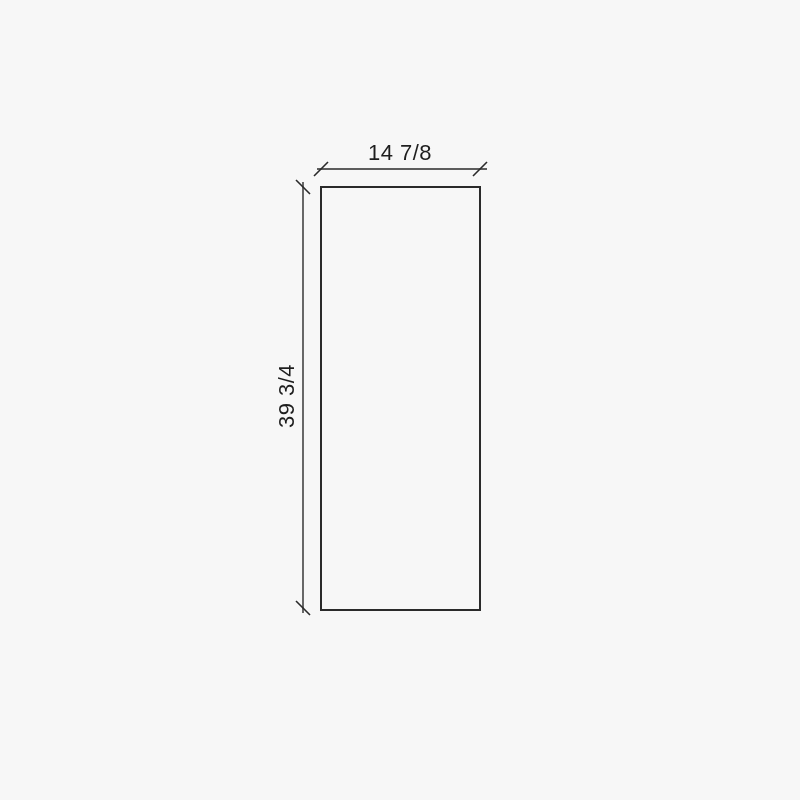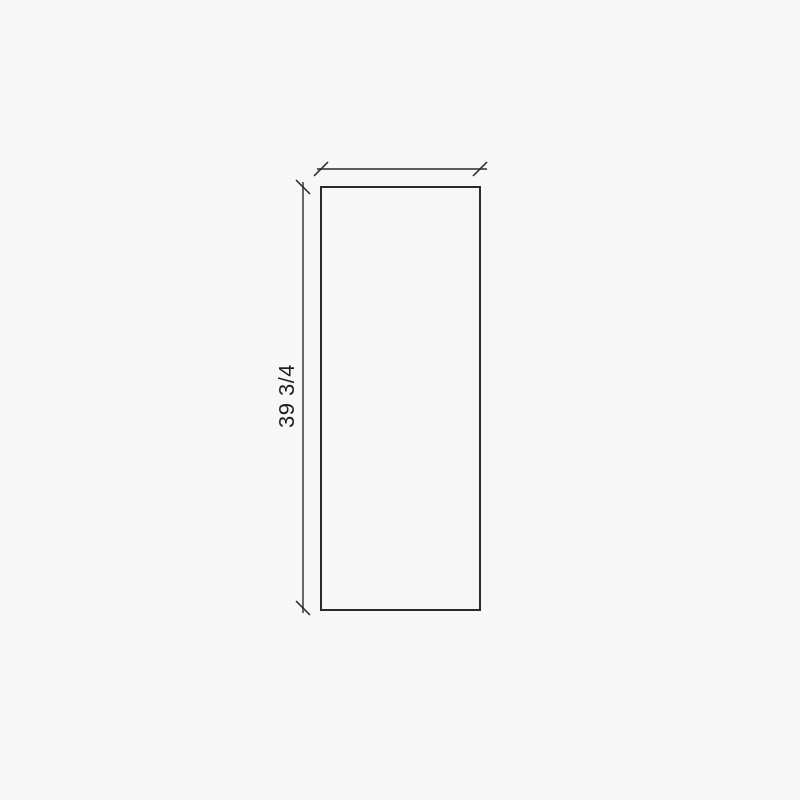--- a/index.html
+++ b/index.html
@@ -56,16 +56,17 @@
 
     <line x1="317" y1="169" x2="487" y2="169" stroke="#2a2a2a" stroke-width="1.4"></line>
     <line x1="314" y1="176" x2="328" y2="162" stroke="#2a2a2a" stroke-width="1.6"></line>
     <line x1="473" y1="176" x2="487" y2="162" stroke="#2a2a2a" stroke-width="1.6"></line>
 
     <line x1="303" y1="182" x2="303" y2="613" stroke="#2a2a2a" stroke-width="1.4"></line>
     <line x1="296" y1="180" x2="310" y2="194" stroke="#2a2a2a" stroke-width="1.6"></line>
     <line x1="296" y1="601" x2="310" y2="615" stroke="#2a2a2a" stroke-width="1.6"></line>
   </svg>
 
+  <div class="dim-label width-label">14 7/8</div>
 
   <div class="dim-label height-label">39 3/4</div>
 
 </div>
 
 </body></html>

